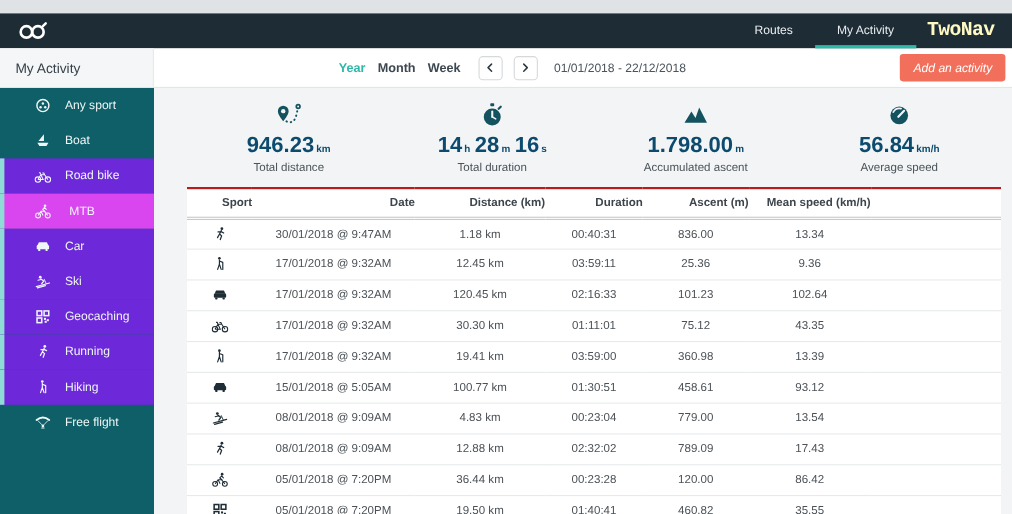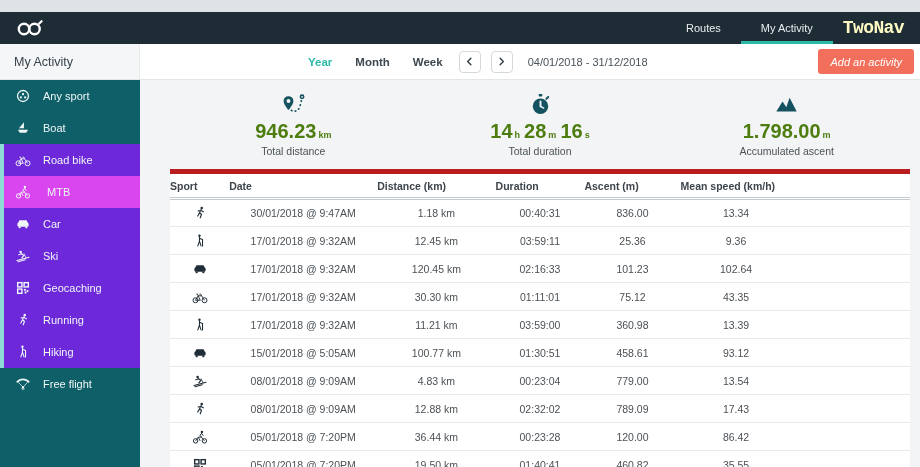--- a/index.html
+++ b/index.html
@@ -25,37 +25,37 @@
   .period-tab { font-size:11.5px; font-weight:bold; color:#3c4750; cursor:pointer; }
   .period-tab.active { color:#2cb9a8; }
   .nav-btn { width:22px; height:22px; border:1px solid #d4d9db; border-radius:4px; background:#fff; display:flex; align-items:center; justify-content:center; cursor:pointer; color:#2e3940; padding:0; }
   .nav-btn svg { width:11px; height:11px; }
   .nav-btn.prev { margin-left:6px; }
   .date-range { font-size:11px; color:#4a545b; margin-left:5px; white-space:nowrap; }
   .add-btn { margin-left:auto; margin-right:6px; background:#f2705b; color:#fff; border:none; border-radius:3px; height:25px; padding:0 12px; font-size:11px; cursor:pointer; font-family:inherit;font-style:italic; }
   
   .body { display:flex; height:399px; }
   .sidebar { width:140px; flex:0 0 140px; background:#0f5f68; }
-  .side-item { height:32px; display:flex; align-items:center; padding-left:15px; gap:12px; color:#eef6f6; font-size:11px; position:relative; cursor:pointer; }
+  .side-item { height:32px; display:flex; align-items:center; padding-left:31px; gap:12px; color:#eef6f6; font-size:11px; position:relative; cursor:pointer; }
   .side-item svg { width:16px; height:16px; flex:0 0 16px; }
   .side-item.selected { background:#6d28d9; }
   .side-item.selected::before { content:''; position:absolute; left:0; top:0; bottom:0; width:4px; background:#8fdcd6; }
   .side-item.light { background:#d946ef;gap:16px; }
   
   .main { flex:1; padding:10px 10px 0 30px; overflow:hidden; }
   .stats { display:flex; margin-top:2px; }
   .stat { flex:1; text-align:center; }
   .stat-icon svg { width:25px; height:25px; color:#14525f; }
-  .stat-value { font-size:20px; font-weight:bold; color:#4d7c0f; line-height:1.05; white-space:nowrap; }
+  .stat-value { font-size:20px; font-weight:bold; color:#0c4a6e; line-height:1.05; white-space:nowrap; }
   .stat-value .unit { font-size:9px; margin-left:2px; }
   .dur-part { margin-right:4px; }
   .stat-label { font-size:10.5px; color:#4b5359; margin-top:3px; }
   
   table { width:100%; border-collapse:collapse; margin-top:12px; background:#fff; }
-  thead th { font-size:10.5px; color:#3d454c; font-weight:bold; height:27px; border-top:5px solid #b91c1c; border-bottom:3px double #c3c9cc; text-align:left; }
+  thead th { font-size:10.5px; color:#3d454c; font-weight:bold; height:27px; border-top:2px solid #b91c1c; border-bottom:3px double #c3c9cc; text-align:right; }
   tbody td { font-size:10.5px; color:#4b5156; height:28px; text-align:center; border-bottom:1px solid #e7eaeb; }
   tbody td svg { width:16px; height:16px; color:#1f2d36; vertical-align:middle; }
   tbody tr { cursor:pointer; }
 </style>
 </head>
 <body>
 
 <svg width="0" height="0" style="position:absolute" aria-hidden="true">
   <defs>
     <symbol id="i-go-infinity" viewBox="0 0 34 22">
@@ -168,21 +168,21 @@
           <span>My Activity</span>
         </span>
       </nav>
     <span class="brand">TwoNav</span>
   </header>
 
   <div class="toolbar">
     <div class="panel-head">My Activity</div>
     <div class="toolbar-main">
       <div class="period-group">
-        <span class="tabs-wrap" style="display:flex;gap:23px">
+        <span class="tabs-wrap" style="display:flex;gap:11px">
 
             <span class="period-tab active">
               <span>Year</span>
             </span>
 
             <span class="period-tab">
               <span>Month</span>
             </span>
 
             <span class="period-tab">
@@ -192,21 +192,21 @@
         <button class="nav-btn prev">
           <svg>
               <use href="#i-chevron-left"></use>
             </svg>
         </button>
         <button class="nav-btn">
           <svg>
               <use href="#i-chevron-right"></use>
             </svg>
         </button>
-        <span class="date-range">04/01/2018 - 31/12/2018</span>
+        <span class="date-range">01/01/2018 - 22/12/2018</span>
       </div>
       <button class="add-btn">Add an activity</button>
     </div>
   </div>
 
   <div class="body">
 
     <aside class="sidebar">
 
         <div class="side-item">
@@ -302,20 +302,29 @@
           <div class="stat-label">Total duration</div>
         </div>
         <div class="stat">
           <div class="stat-icon"><svg>
                 <use href="#i-mountains"></use>
               </svg></div>
           <div class="stat-value">
             <span>1.798.00</span><span class="unit">m</span>
           </div>
           <div class="stat-label">Accumulated ascent</div>
+        </div>
+        <div class="stat">
+          <div class="stat-icon"><svg>
+                <use href="#i-gauge"></use>
+              </svg></div>
+          <div class="stat-value">
+            <span>56.84</span><span class="unit">km/h</span>
+          </div>
+          <div class="stat-label">Average speed</div>
         </div>
       </section>
 
       <table>
         <colgroup>
           <col style="width:8%">
             <col style="width:20%">
             <col style="width:16%">
           <col style="width:12%">
             <col style="width:13%">
@@ -381,21 +390,21 @@
               <td>75.12</td>
               <td>43.35</td>
               <td></td>
             </tr>
 
             <tr>
               <td><svg>
                   <use href="#i-hiking"></use>
                 </svg></td>
               <td>17/01/2018 @ 9:32AM</td>
-              <td>11.21 km</td>
+              <td>19.41 km</td>
               <td>03:59:00</td>
               <td>360.98</td>
               <td>13.39</td>
               <td></td>
             </tr>
 
             <tr>
               <td><svg>
                   <use href="#i-car"></use>
                 </svg></td>

